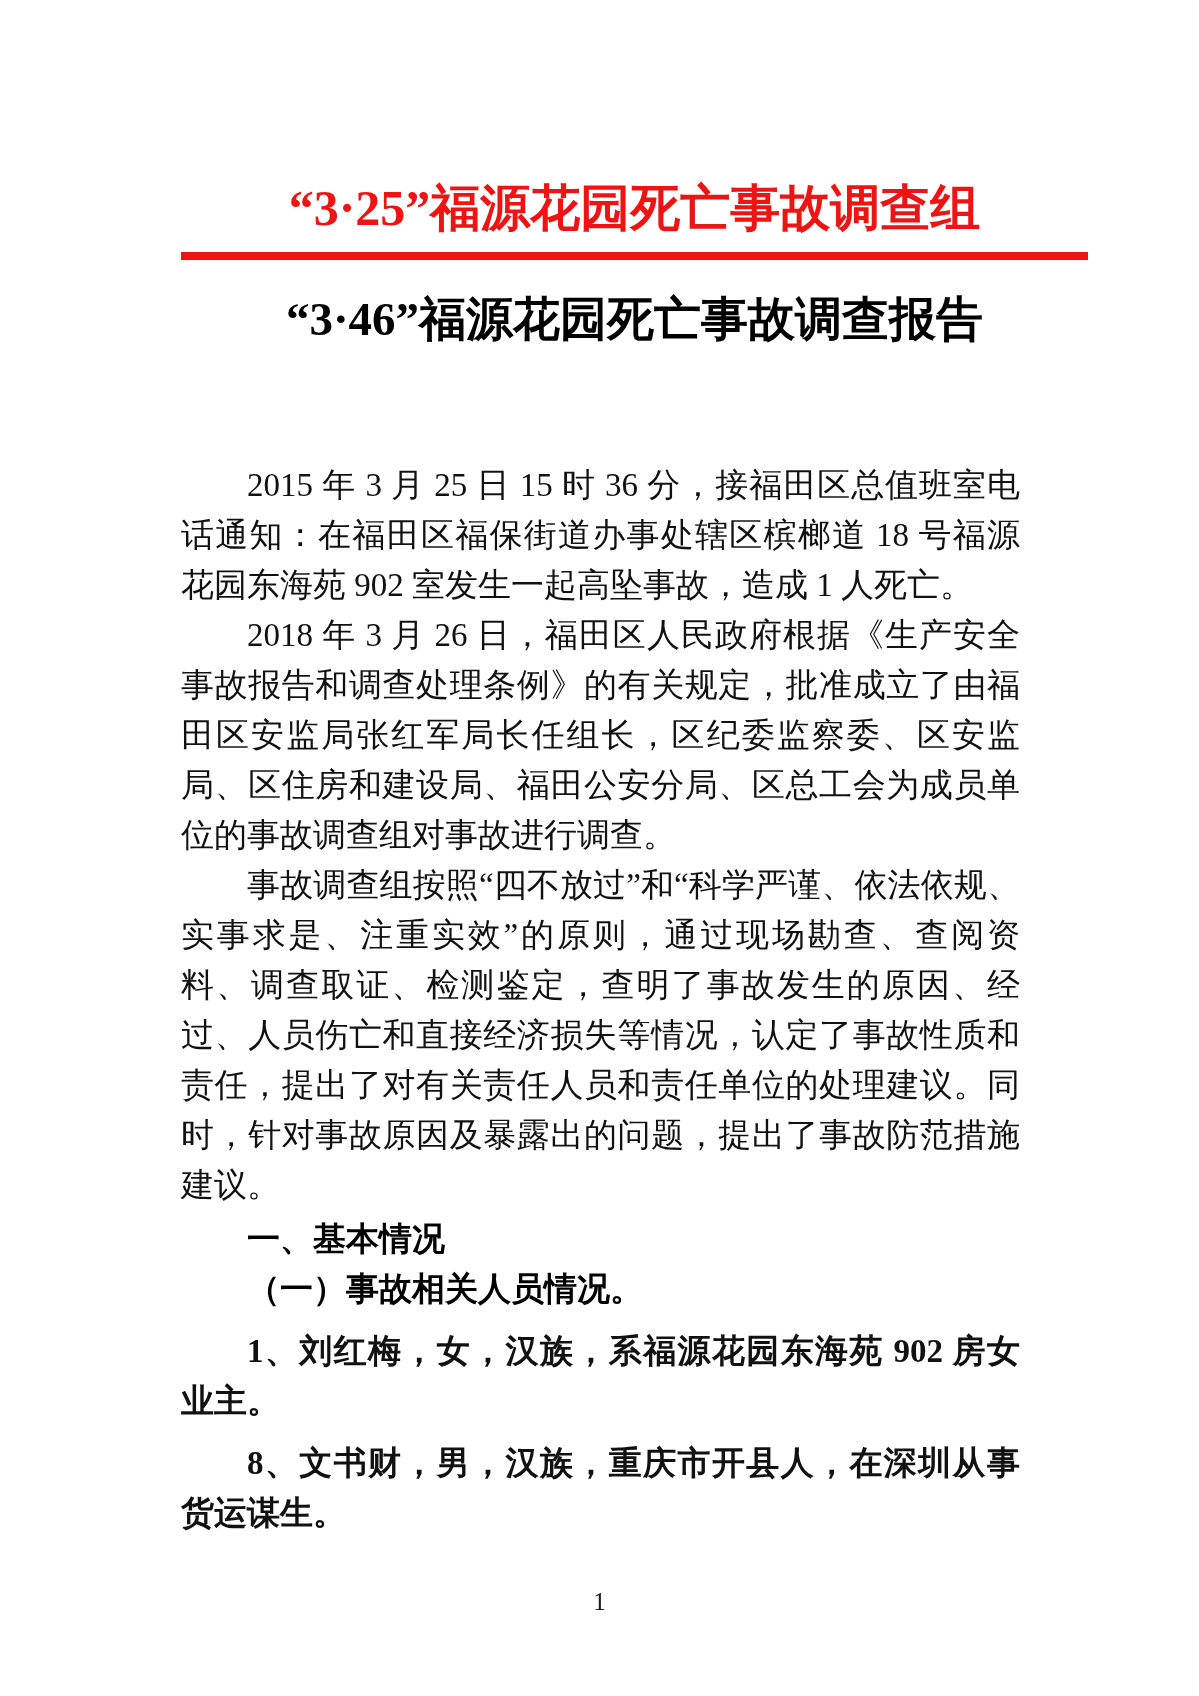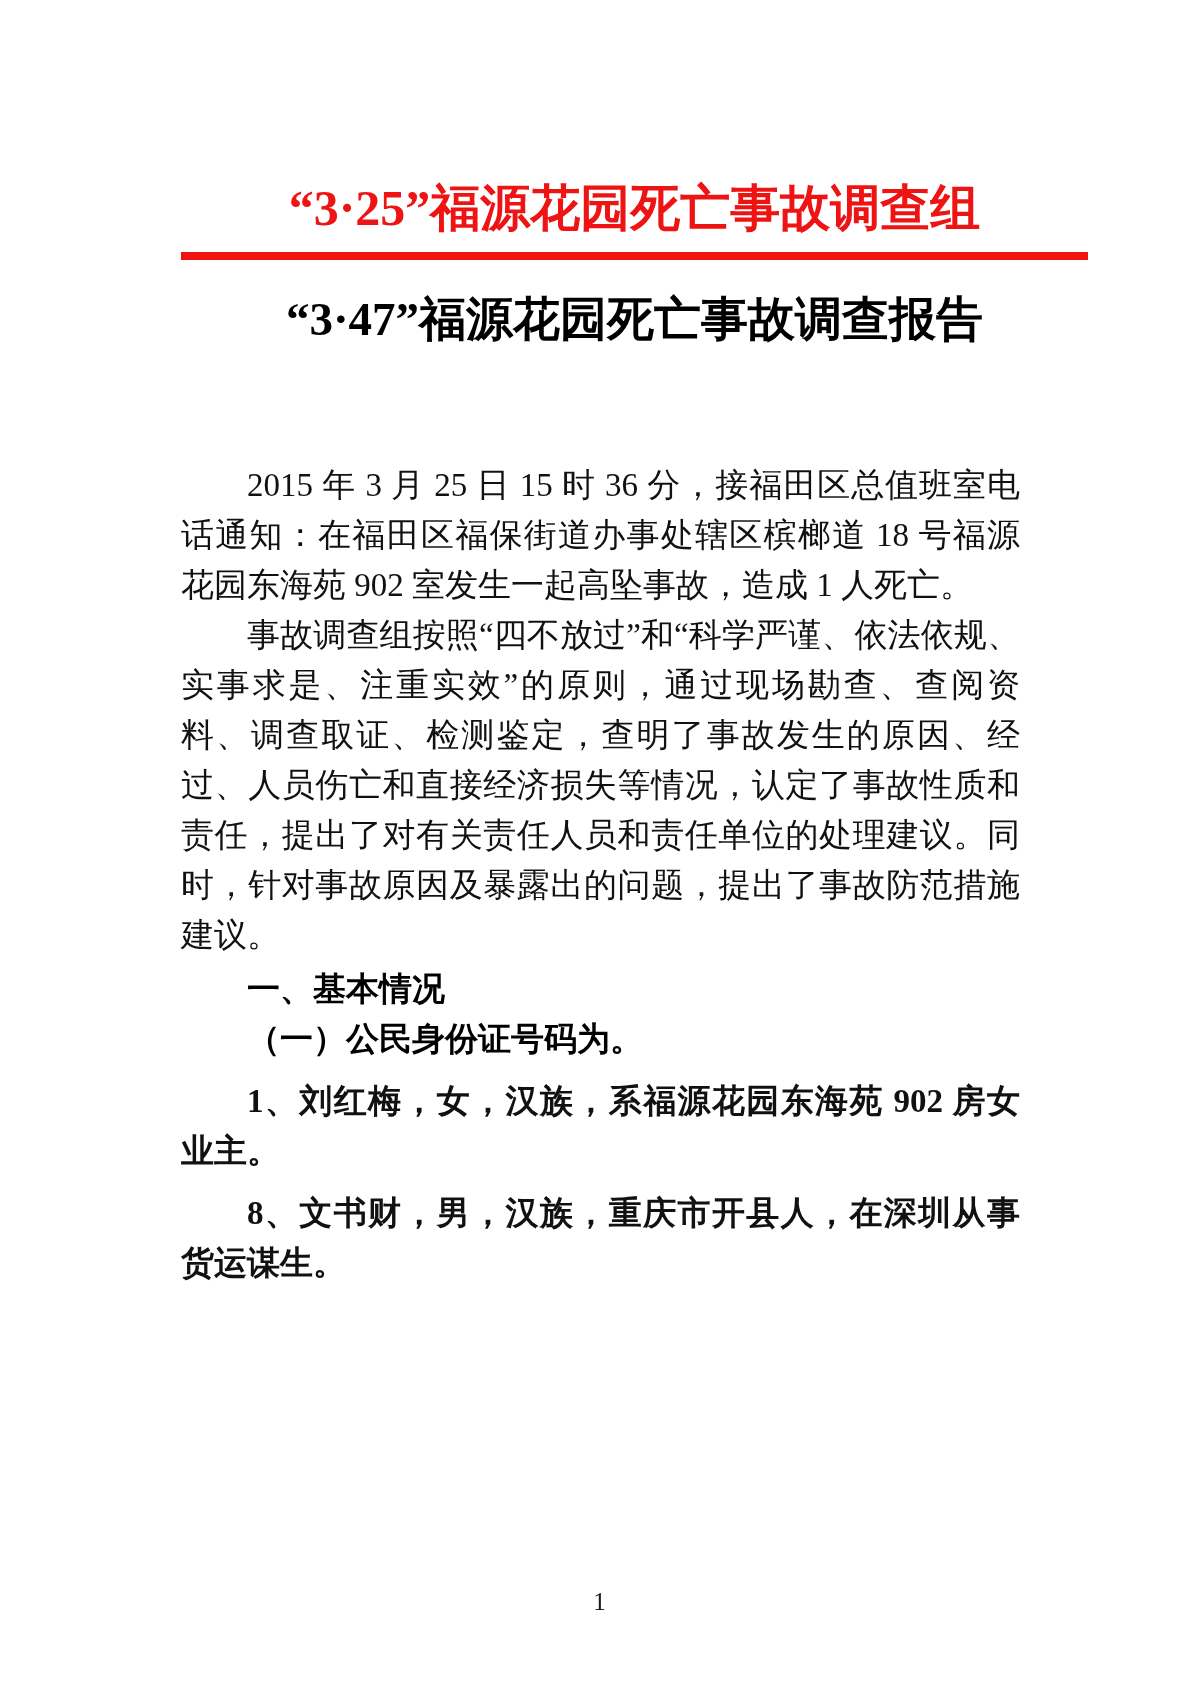--- a/index.html
+++ b/index.html
@@ -82,27 +82,28 @@
 </head>
 <body>
 
 <div class="page">
   <div class="content">
 
     <div class="letterhead-title">“3·25”福源花园死亡事故调查组</div>
 
     <div class="double-rule"></div>
 
-    <div class="doc-title">“3·47”福源花园死亡事故调查报告</div>
+    <div class="doc-title">“3·46”福源花园死亡事故调查报告</div>
 
     <div class="body-text">
       <p class="para">2015 年 3 月 25 日 15 时 36 分，接福田区总值班室电话通知：在福田区福保街道办事处辖区槟榔道 18 号福源花园东海苑 902 室发生一起高坠事故，造成 1 人死亡。</p>
+      <p class="para">2018 年 3 月 26 日，福田区人民政府根据《生产安全事故报告和调查处理条例》的有关规定，批准成立了由福田区安监局张红军局长任组长，区纪委监察委、区安监局、区住房和建设局、福田公安分局、区总工会为成员单位的事故调查组对事故进行调查。</p>
       <p class="para">事故调查组按照“四不放过”和“科学严谨、依法依规、实事求是、注重实效”的原则，通过现场勘查、查阅资料、调查取证、检测鉴定，查明了事故发生的原因、经过、人员伤亡和直接经济损失等情况，认定了事故性质和责任，提出了对有关责任人员和责任单位的处理建议。同时，针对事故原因及暴露出的问题，提出了事故防范措施建议。</p>
       <p class="h1">一、基本情况</p>
-      <p class="h2">（一）公民身份证号码为。</p>
+      <p class="h2">（一）事故相关人员情况。</p>
       <p class="item">1、刘红梅，女，汉族，系福源花园东海苑 902 房女业主。</p>
       <p class="item">8、文书财，男，汉族，重庆市开县人，在深圳从事货运谋生。</p>
     </div>
 
   </div>
 
   <div class="page-number">1</div>
 </div>
 
 </body></html>

